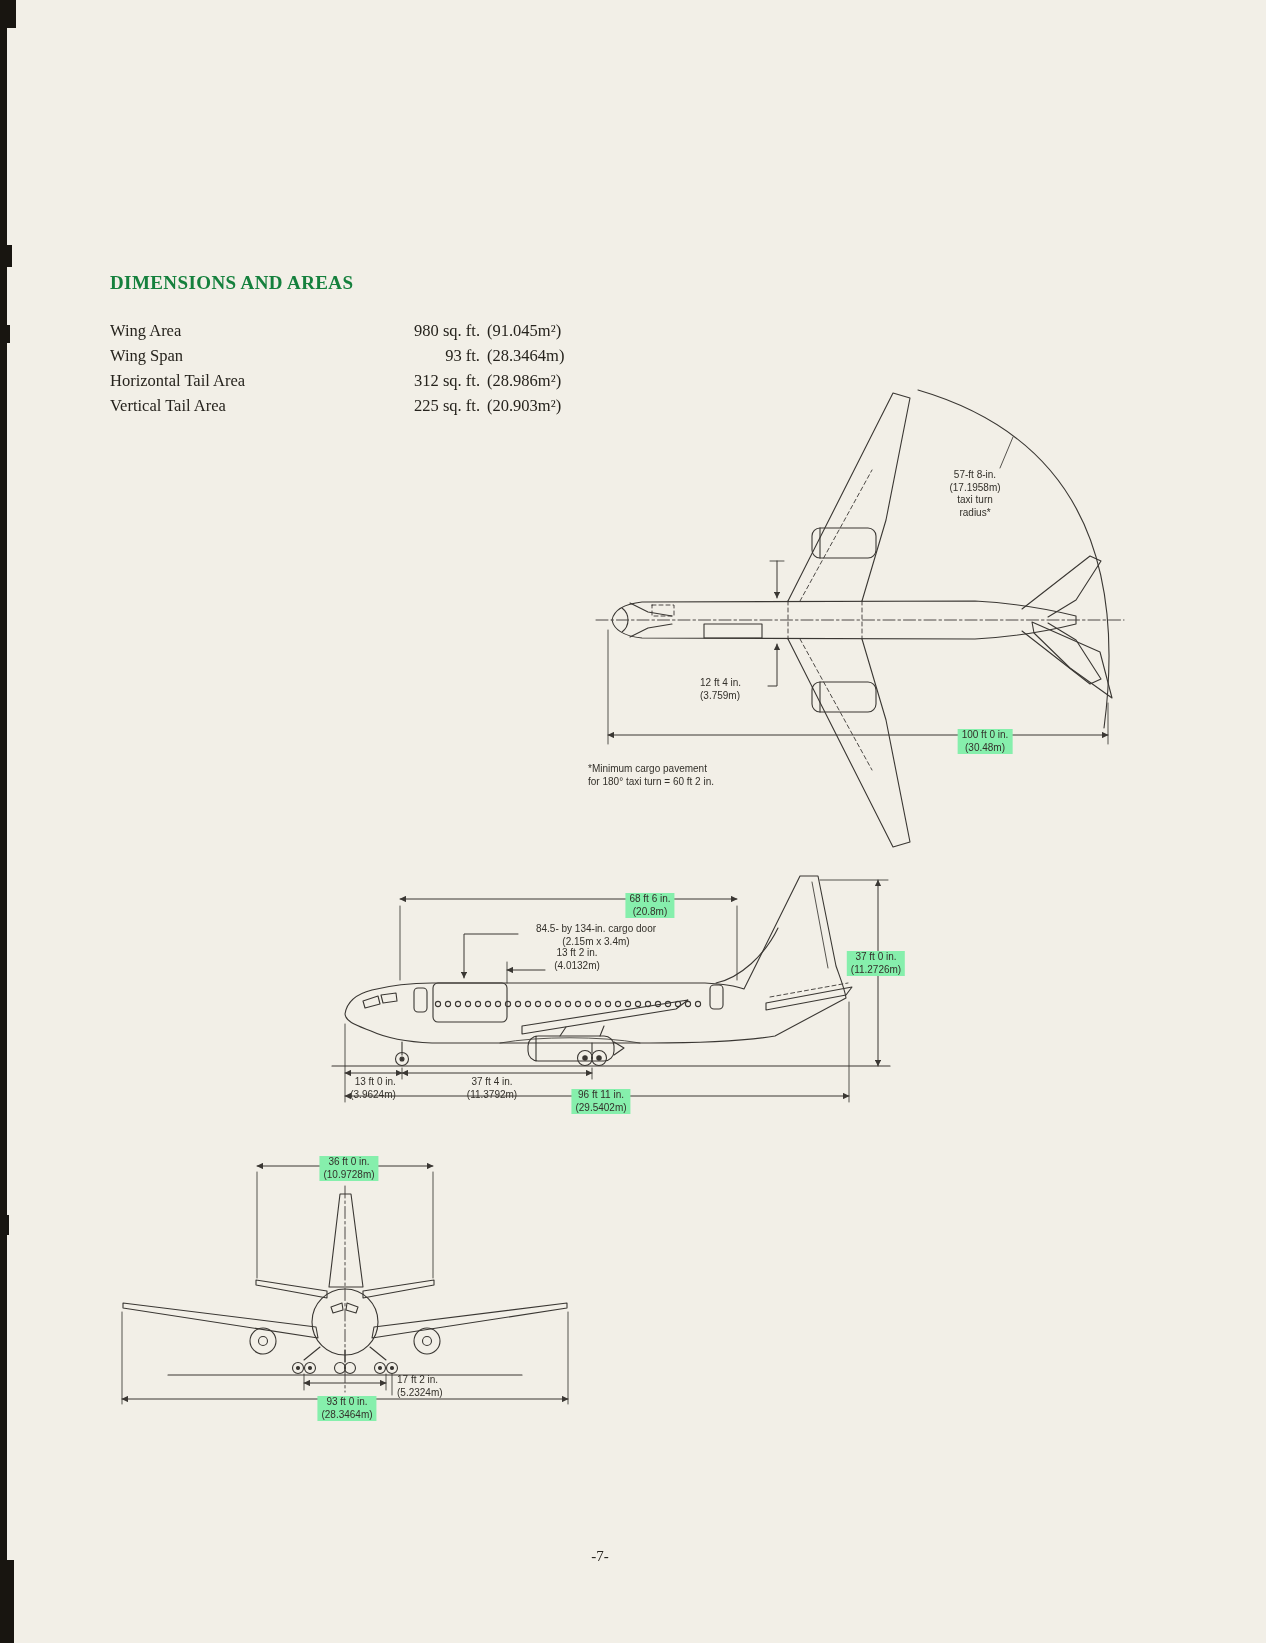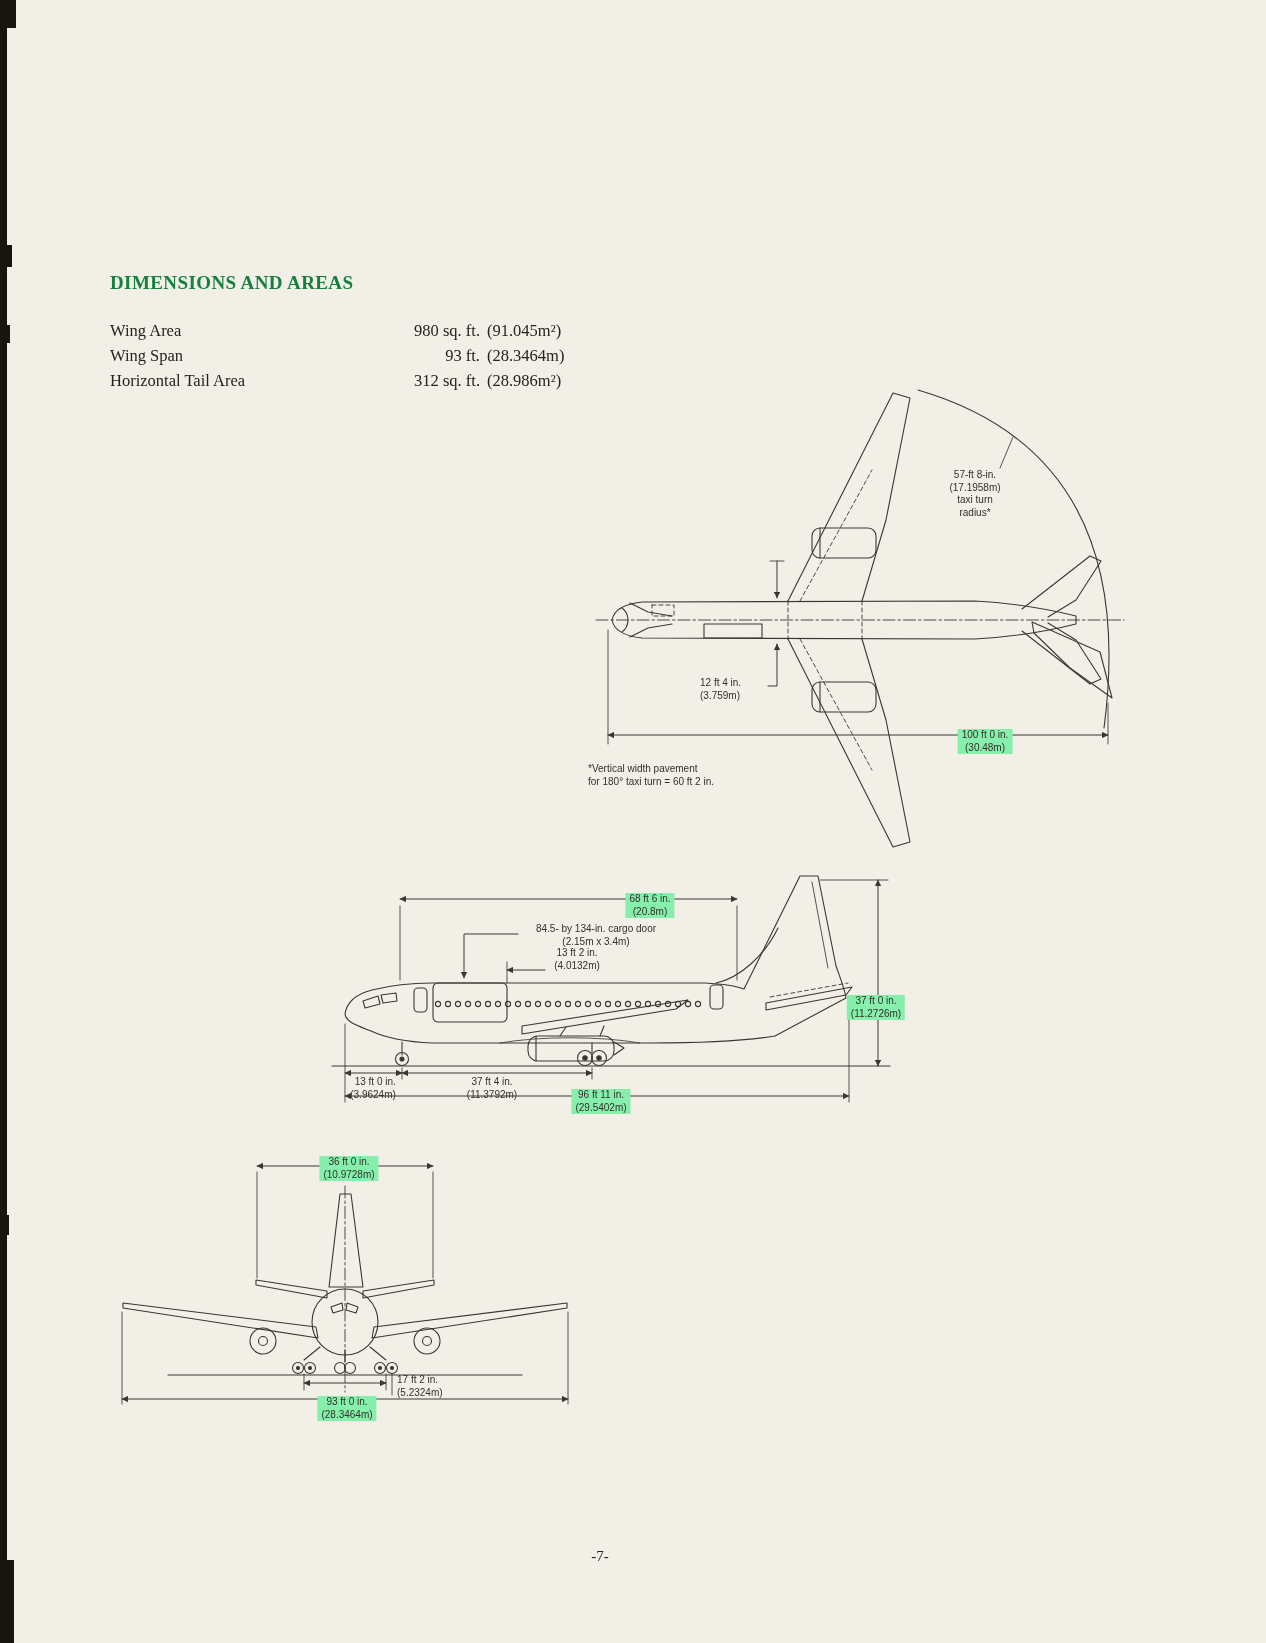--- a/index.html
+++ b/index.html
@@ -53,20 +53,25 @@
     <tr>
       <td class="c1">Wing Span</td>
       <td class="c2">93 ft.</td>
       <td class="c3">(28.3464m)</td>
     </tr>
     <tr>
       <td class="c1">Horizontal Tail Area</td>
       <td class="c2">312 sq. ft.</td>
       <td class="c3">(28.986m²)</td>
     </tr>
+    <tr>
+      <td class="c1">Vertical Tail Area</td>
+      <td class="c2">225 sq. ft.</td>
+      <td class="c3">(20.903m²)</td>
+    </tr>
   </tbody>
     </table>
 
   <svg class="art" width="1266" height="1643" viewBox="0 0 1266 1643" stroke="#3a3733" fill="none" stroke-width="1.1" stroke-linejoin="round" stroke-linecap="round">
     <defs>
       <marker id="ah" viewBox="0 0 10 10" refX="9.5" refY="5" markerWidth="6.5" markerHeight="6.5" orient="auto-start-reverse">
         <path d="M0 0 L10 5 L0 10 Z" fill="#3a3733" stroke="none"></path>
       </marker>
     </defs>
 
@@ -237,37 +242,37 @@
   </div>
   <div class="lbl" style="left:700px;top:677px;">
     <div>12 ft 4 in.</div>
     <div class="gap">(3.759m)</div>
   </div>
   <div class="lbl ctr mask" style="left:985px;top:729px;">
     <div>100 ft 0 in.</div>
     <div>(30.48m)</div>
   </div>
   <div class="lbl fnote" style="left:588px;top:762px;">
-    <div>*Vertical width pavement</div>
+    <div>*Minimum cargo pavement</div>
     <div>for 180° taxi turn = 60 ft 2 in.</div>
   </div>
 
   <div class="lbl ctr mask" style="left:650px;top:893px;">
     <div>68 ft 6 in.</div>
     <div>(20.8m)</div>
   </div>
   <div class="lbl ctr" style="left:596px;top:923px;">
     <div>84.5- by 134-in. cargo door</div>
     <div>(2.15m x 3.4m)</div>
   </div>
   <div class="lbl ctr" style="left:577px;top:947px;">
     <div>13 ft 2 in.</div>
     <div>(4.0132m)</div>
   </div>
-  <div class="lbl ctr mask" style="left:876px;top:951px;margin-top:44px;">
+  <div class="lbl ctr mask" style="left:876px;top:951px;">
     <div>37 ft 0 in.</div>
     <div>(11.2726m)</div>
   </div>
   <div class="lbl ctr" style="left:373px;top:1076px;text-align:right;">
     <div>13 ft 0 in.</div>
     <div>(3.9624m)</div>
   </div>
   <div class="lbl ctr" style="left:492px;top:1076px;">
     <div>37 ft 4 in.</div>
     <div>(11.3792m)</div>

